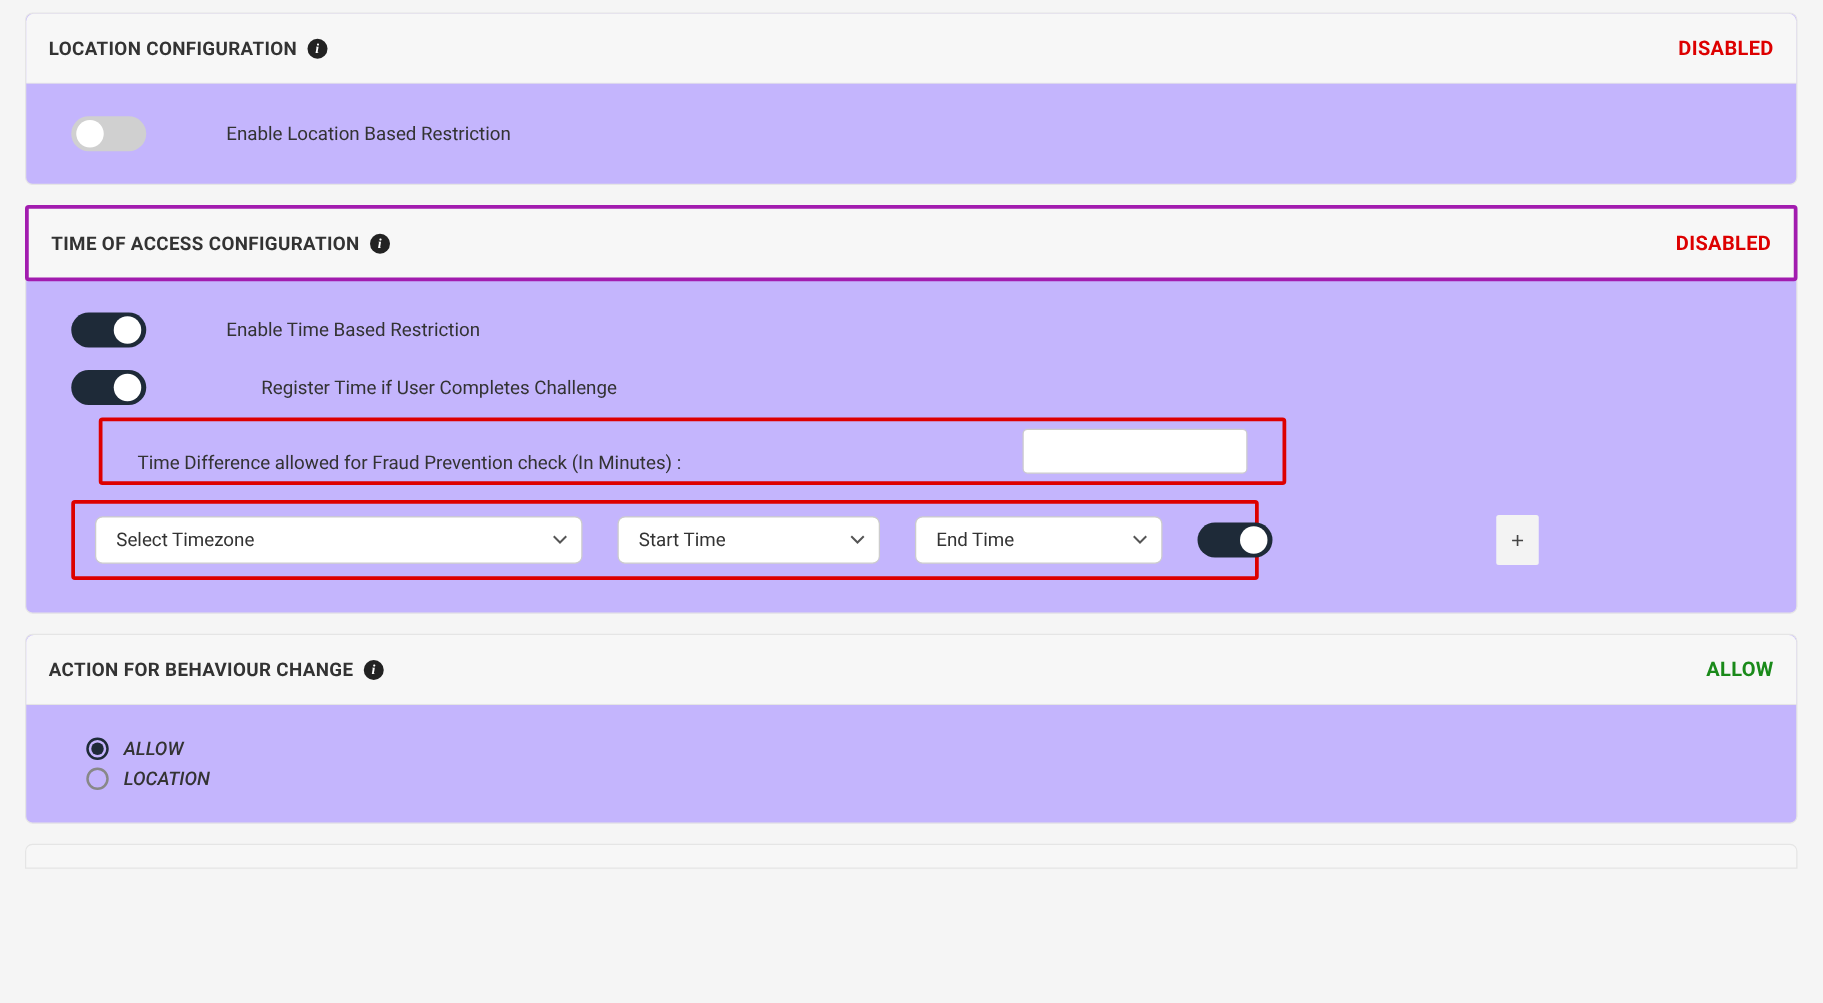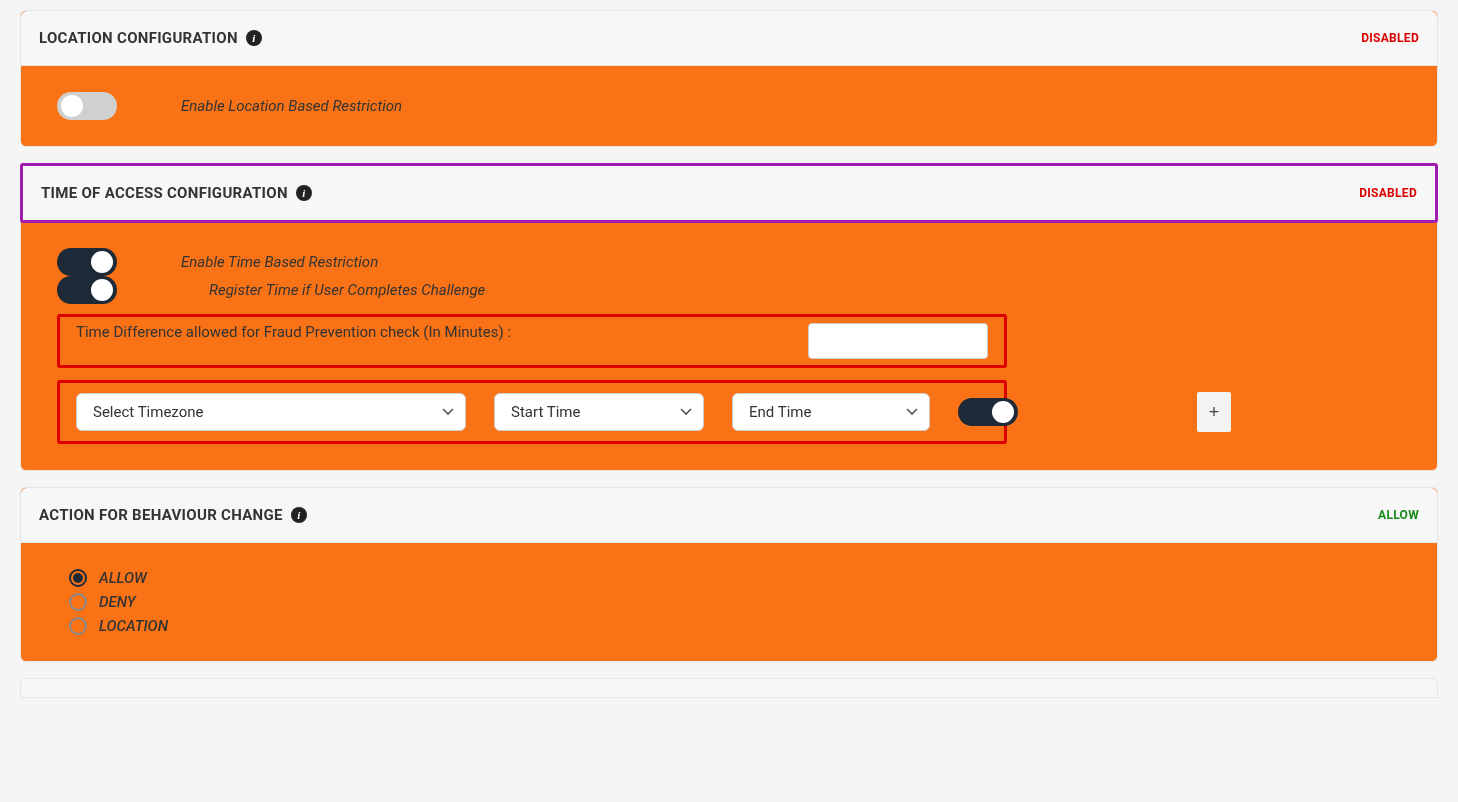--- a/index.html
+++ b/index.html
@@ -4,21 +4,21 @@
 <style>
   * { margin: 0; padding: 0; box-sizing: border-box; }
   body {
     font-family: -apple-system, BlinkMacSystemFont, "Segoe UI", Roboto, "Helvetica Neue", Arial, sans-serif;
     background: #f5f5f5;
     color: #333;
     font-size: 15px;
     padding: 10px 20px;
   }
   .card {
-    background: #f97316;
+    background: #c4b5fd;
     border: 1px solid #e5e5e5;
     border-radius: 6px;
     margin-bottom: 16px;
     overflow: visible;
   }
   .card-header {
     display: flex;
     justify-content: space-between;
     align-items: center;
     padding: 18px 18px;
@@ -48,31 +48,32 @@
     color: #fff;
     border-radius: 50%;
     font-size: 11px;
     font-weight: bold;
     font-family: Georgia, serif;
     font-style: italic;
     cursor: pointer;
   }
   .status-badge {
     font-weight: 700;
-    font-size: 12px;
+    font-size: 16px;
     letter-spacing: 0.3px;
   }
   .status-disabled { color: #d00; }
   .status-allow { color: #1a8a1a; }
   .card-body {
     padding: 26px 36px;
   }
   .toggle-row {
     display: flex;
     align-items: center;
+    margin-bottom: 18px;
   }
   .toggle-row:last-child { margin-bottom: 0; }
   .toggle {
     position: relative;
     width: 60px;
     height: 28px;
     border-radius: 28px;
     cursor: pointer;
     flex-shrink: 0;
   }
@@ -85,38 +86,38 @@
     border-radius: 50%;
     transition: left 0.15s;
   }
   .toggle.off { background: #d0d0d0; }
   .toggle.off .knob { left: 4px; }
   .toggle.on { background: #1e2a38; }
   .toggle.on .knob { left: 34px; }
   .toggle-label {
     margin-left: 64px;
     color: #333;
-    font-style: italic;
   }
   .toggle-row .toggle-label.near { margin-left: 60px; }
   .red-box {
     border: 3px solid #d00;
     border-radius: 3px;
   }
   .red-box-header {
     border: 3px solid #a21caf;
     border-radius: 3px;
   }
   .label-input-row {
     display: flex;
     justify-content: space-between;
-    align-items: flex-start;
-    padding: 6px 16px;
+    align-items: flex-end;
+    padding: 6px 28px;
     margin-top: 10px;
     margin-bottom: 12px;
+    margin-left: 22px;
   }
   .text-label {
     color: #333;
   }
   .text-input {
     width: 180px;
     height: 36px;
     border: 1px solid #ccc;
     border-radius: 4px;
     padding: 0 8px;
@@ -319,23 +320,19 @@
   <div class="card-body">
     <div class="radio-group">
       <div class="radio-row">
         <div class="radio-outer">
           <div class="radio-inner"></div>
         </div>
         <span class="radio-label">ALLOW</span>
       </div>
       <div class="radio-row">
         <div class="radio-outer unchecked"></div>
-        <span class="radio-label">DENY</span>
-      </div>
-      <div class="radio-row">
-        <div class="radio-outer unchecked"></div>
         <span class="radio-label">LOCATION</span>
       </div>
     </div>
   </div>
 </div>
 
 <div class="section4"></div>
 
 </body></html>

